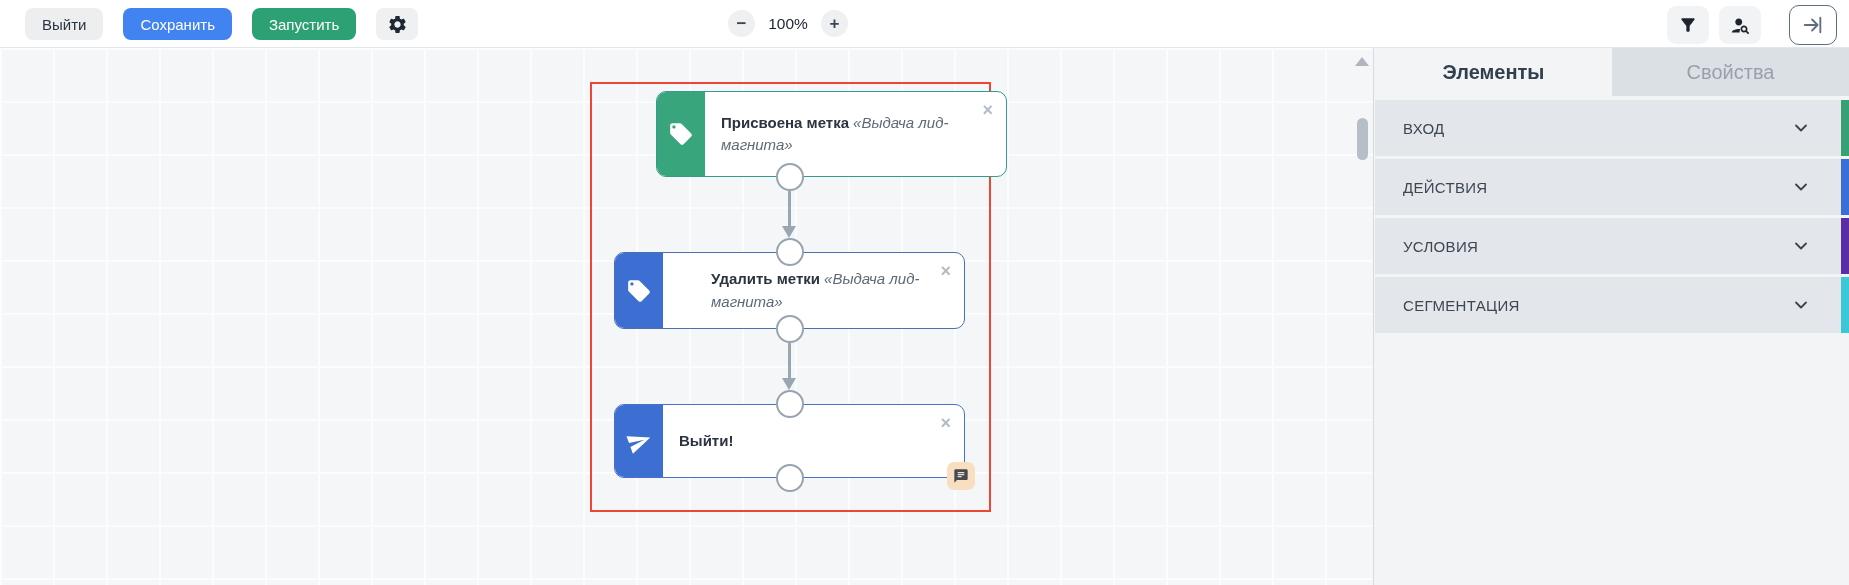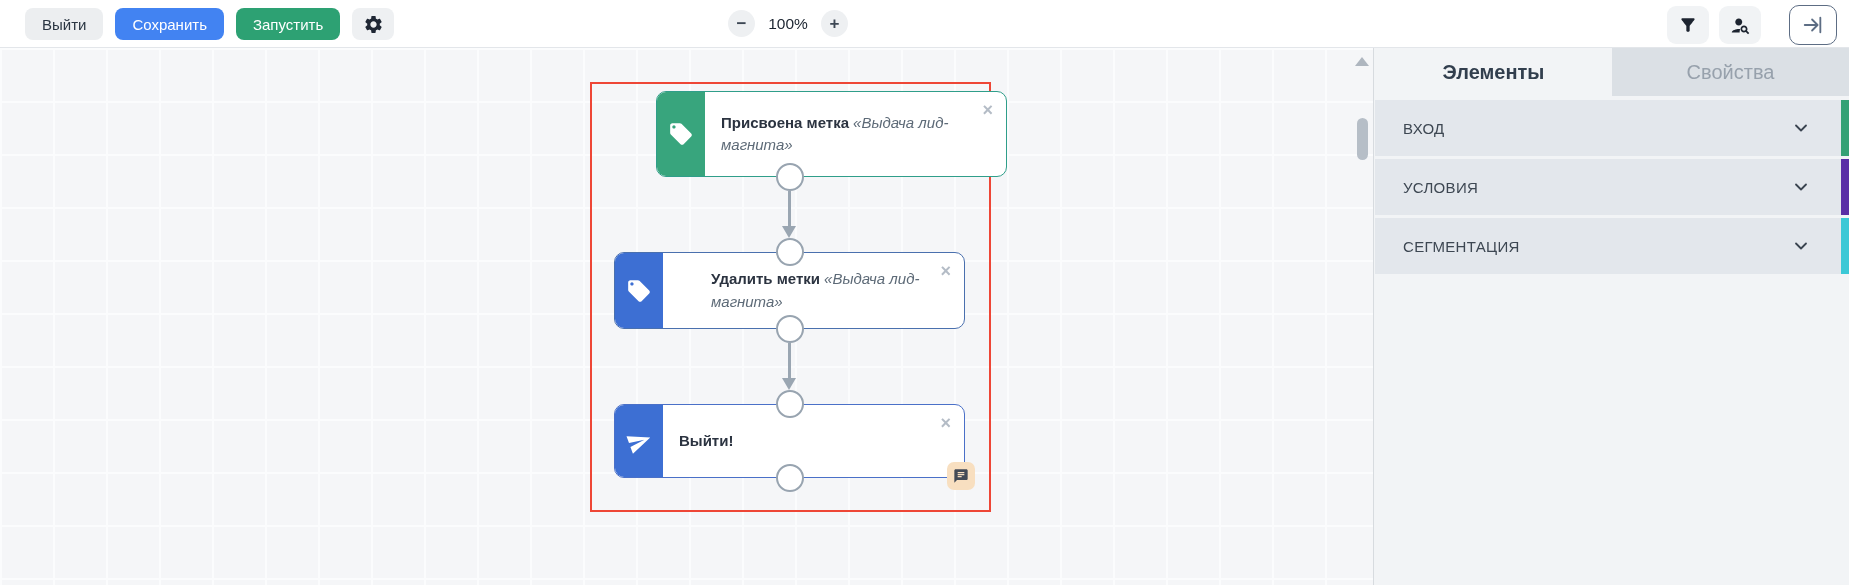--- a/index.html
+++ b/index.html
@@ -2,21 +2,21 @@
 <html><head>
 <meta charset="utf-8">
 <style>
   * { box-sizing: border-box; margin: 0; padding: 0; }
   html,body { width:1849px; height:585px; overflow:hidden; }
   body { font-family:"Liberation Sans", sans-serif; background:#f2f4f6; position:relative; }
 
   
   .toolbar { position:absolute; left:0; top:0; width:1849px; height:48px; background:#ffffff;
              border-bottom:1px solid #e3e6ea; z-index:20; }
-  .tb-left { position:absolute; left:25px; top:8px; display:flex; gap:12px; align-items:center; }
+  .tb-left { position:absolute; left:25px; top:8px; display:flex; gap:20px; align-items:center; }
   .btn { height:32px; padding:0 17px; border-radius:8px; border:none; font-size:15px;
          font-family:inherit; display:flex; align-items:center; justify-content:center; cursor:pointer; }
   .btn-plain { background:#eceef0; color:#2a3542; }
   .btn-save  { color:#ffffff; }
   .btn-run   { color:#ffffff;text-align:center; }
   .btn-icon  { width:42px; padding:0; background:#eef0f2; }
   .zoom-group { position:absolute; left:728px; top:10px; display:flex; align-items:center; gap:11px; }
   .zoom-btn { width:27px; height:27px; border-radius:50%; background:#eef0f2; color:#3d4754;
               font-size:17px; font-weight:bold; display:flex; align-items:center; justify-content:center;
               border:none; font-family:inherit; cursor:pointer; }
@@ -210,20 +210,29 @@
     <div class="section-row">
       <span class="section-label">ВХОД</span>
       <span class="section-chevron">
         <svg viewBox="0 0 24 24" width="20" height="20" fill="none" stroke="#3a4450" stroke-width="2.2" stroke-linecap="round" stroke-linejoin="round">
             <path d="M6 9l6 6 6-6"></path>
           </svg>
       </span>
       <span class="section-strip" style="background-color: rgb(53, 161, 117);"></span>
     </div>
 
+    <div class="section-row">
+      <span class="section-label">ДЕЙСТВИЯ</span>
+      <span class="section-chevron">
+        <svg viewBox="0 0 24 24" width="20" height="20" fill="none" stroke="#3a4450" stroke-width="2.2" stroke-linecap="round" stroke-linejoin="round">
+            <path d="M6 9l6 6 6-6"></path>
+          </svg>
+      </span>
+      <span class="section-strip" style="background-color: rgb(58, 111, 216);"></span>
+    </div>
 
     <div class="section-row">
       <span class="section-label">УСЛОВИЯ</span>
       <span class="section-chevron">
         <svg viewBox="0 0 24 24" width="20" height="20" fill="none" stroke="#3a4450" stroke-width="2.2" stroke-linecap="round" stroke-linejoin="round">
             <path d="M6 9l6 6 6-6"></path>
           </svg>
       </span>
       <span class="section-strip" style="background-color: rgb(90, 46, 166);"></span>
     </div>

